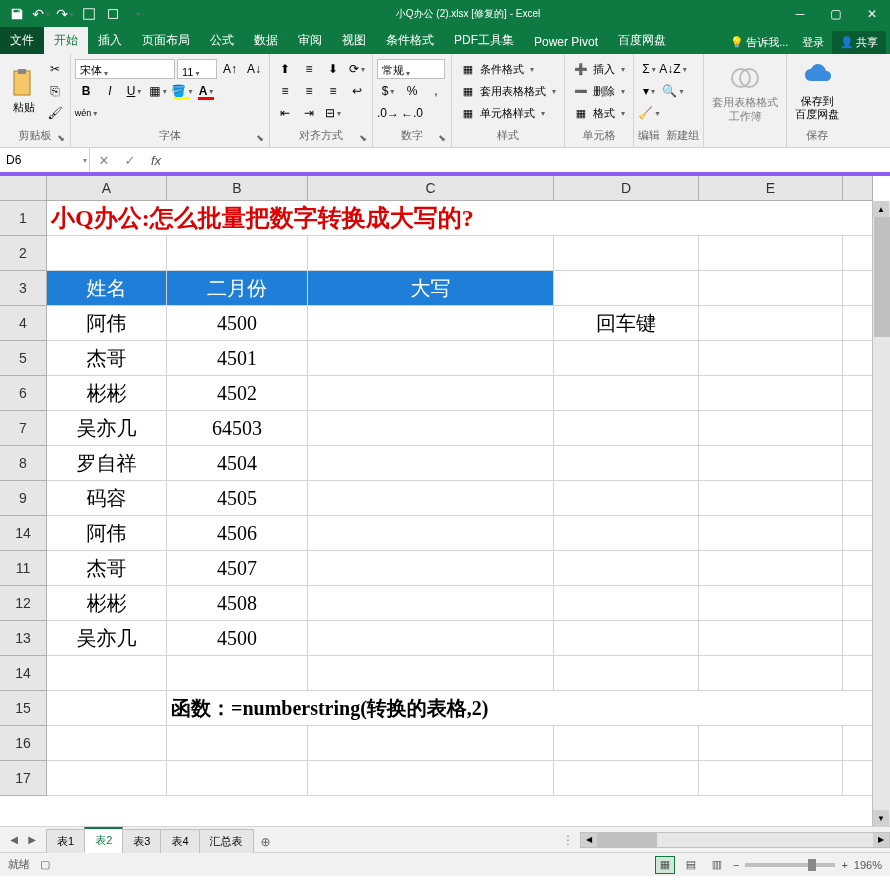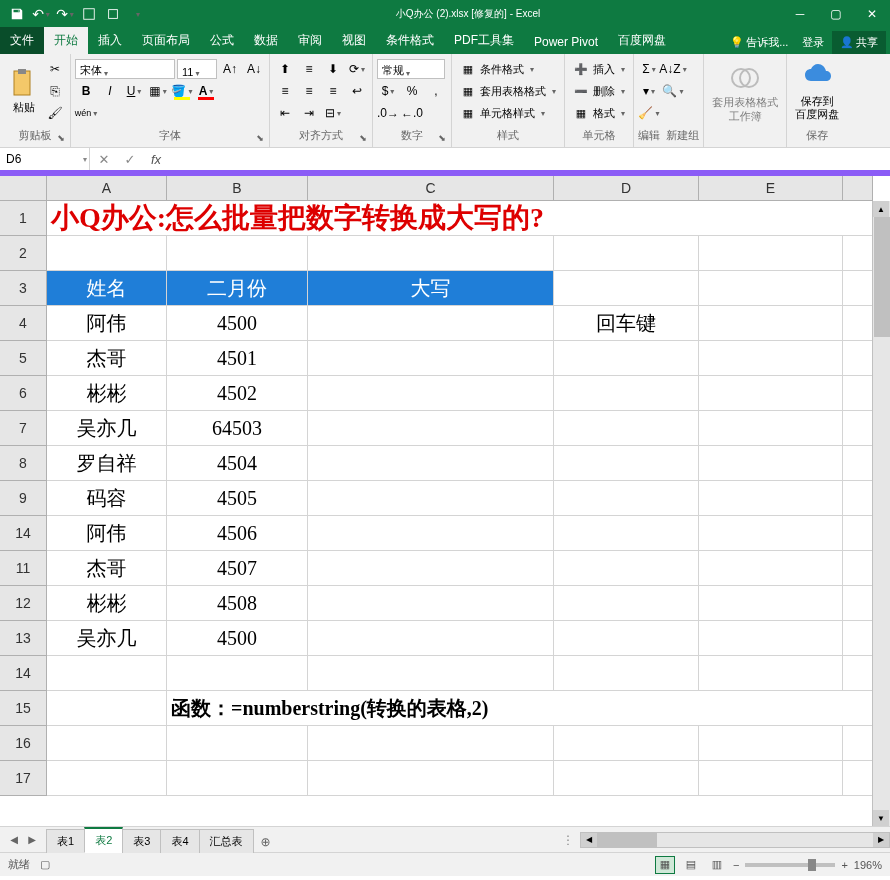--- a/index.html
+++ b/index.html
@@ -36,41 +36,41 @@
 .small-btn { width: 22px; height: 20px; display: flex; align-items: center; justify-content: center; cursor: pointer; font-size: 12px; border: 1px solid transparent; }
 .combo { border: 1px solid #c0c0c0; background: #fff; height: 20px; display: flex; align-items: flex-end; padding: 0 4px; font-size: 11px; }
 .combo.font { width: 100px; }
 .combo.size { width: 40px; }
 .dd-arrow { font-size: 8px; margin-left: 2px; color: #666; }
 .dialog-launcher { position: absolute; right: 2px; bottom: 2px; width: 14px; height: 14px; font-size: 9px; cursor: pointer; display: flex; align-items: center; justify-content: center; color: #666; }
 .menu-item { display: flex; align-items: center; gap: 4px; padding: 1px 4px; cursor: pointer; font-size: 11px; height: 20px; }
 .menu-item .icon-sm { width: 16px; height: 16px; display: flex; align-items: center; justify-content: center; }
 
 
-.formula-area { display: flex; align-items: center; height: 28px; border-bottom: 6px solid #8b5cf6; background: #fff; }
+.formula-area { display: flex; align-items: center; height: 28px; border-bottom: 4px solid #8b5cf6; background: #fff; }
 .name-box { width: 90px; border-right: 1px solid #d4d4d4; padding: 0 6px; height: 100%; display: flex; align-items: center; font-size: 12px; position: relative; }
 .name-box .dd { position: absolute; right: 2px; font-size: 8px; color: #888; }
 .fb-btns { display: flex; padding: 0 4px; gap: 6px; }
 .fb-btn { width: 20px; height: 20px; display: flex; align-items: center; justify-content: center; cursor: pointer; color: #888; font-size: 13px; }
 .fx-label { font-style: italic; color: #555; margin-right: 6px; }
 .formula-input { flex: 1; border: none; outline: none; font-size: 12px; padding: 0 4px; }
 
 
 .grid-wrap { position: relative; }
 .grid-corner { position: absolute; left: 0; top: 0; width: 47px; height: 25px; background: #e6e6e6; border-right: 1px solid #b0b0b0; border-bottom: 1px solid #b0b0b0; }
 .col-headers { display: flex; margin-left: 47px; height: 25px; }
 .col-h { background: #e6e6e6; border-right: 1px solid #b0b0b0; border-bottom: 1px solid #b0b0b0; display: flex; align-items: center; justify-content: center; font-size: 14px; color: #333; }
 .col-A { width: 120px; } .col-B { width: 141px; } .col-C { width: 246px; } .col-D { width: 145px; } .col-E { width: 144px; } .col-F { width: 30px; }
 .grid-rows { }
 .grid-row { display: flex; height: 35px; }
 .row-h { width: 47px; background: #e6e6e6; border-right: 1px solid #b0b0b0; border-bottom: 1px solid #b0b0b0; display: flex; align-items: center; justify-content: center; font-size: 14px; color: #333; }
 .cell { border-right: 1px solid #d4d4d4; border-bottom: 1px solid #d4d4d4; display: flex; align-items: center; padding: 0 4px; font-size: 20px; font-family: SimSun, serif; }
 .cell.center { justify-content: center; }
 .header-cell { background: #1f7ed8; color: #fff; justify-content: center; }
-.red-text { color: #d00; font-weight: bold; font-size: 28px; }
+.red-text { color: #d00; font-weight: bold; font-size: 24px; }
 
 
 .sheet-bar { height: 26px; display: flex; align-items: center; background: #f1f1f1; border-top: 1px solid #d4d4d4; }
 .sheet-nav { display: flex; padding: 0 6px; gap: 2px; }
 .sheet-nav-btn { width: 16px; height: 16px; display: flex; align-items: center; justify-content: center; cursor: pointer; font-size: 10px; color: #666; }
 .sheet-tabs { display: flex; align-items: flex-end; }
 .sheet-tab { padding: 4px 10px; border: 1px solid #c0c0c0; border-bottom: none; background: #e6e6e6; font-size: 11px; cursor: pointer; margin-right: -1px; }
 .sheet-tab.active { background: #fff; border-bottom: 1px solid #fff; color: #0e7a41; border-top: 2px solid #0e7a41; }
 .sheet-add { padding: 4px 8px; cursor: pointer; color: #666; }
 .h-scroll { flex: 1; display: flex; align-items: center; justify-content: flex-end; }

